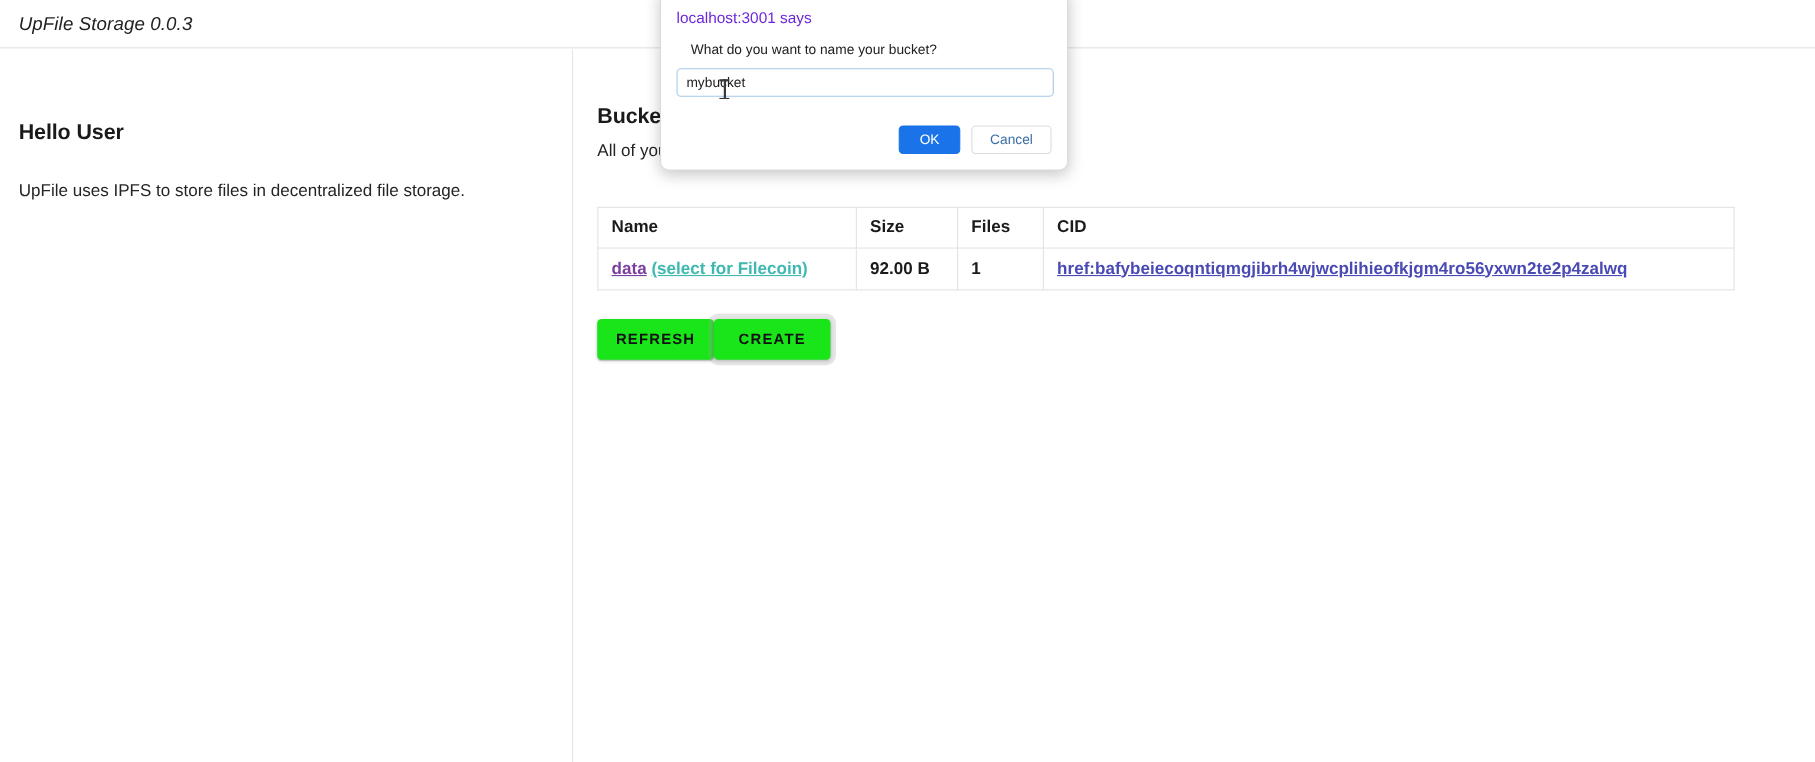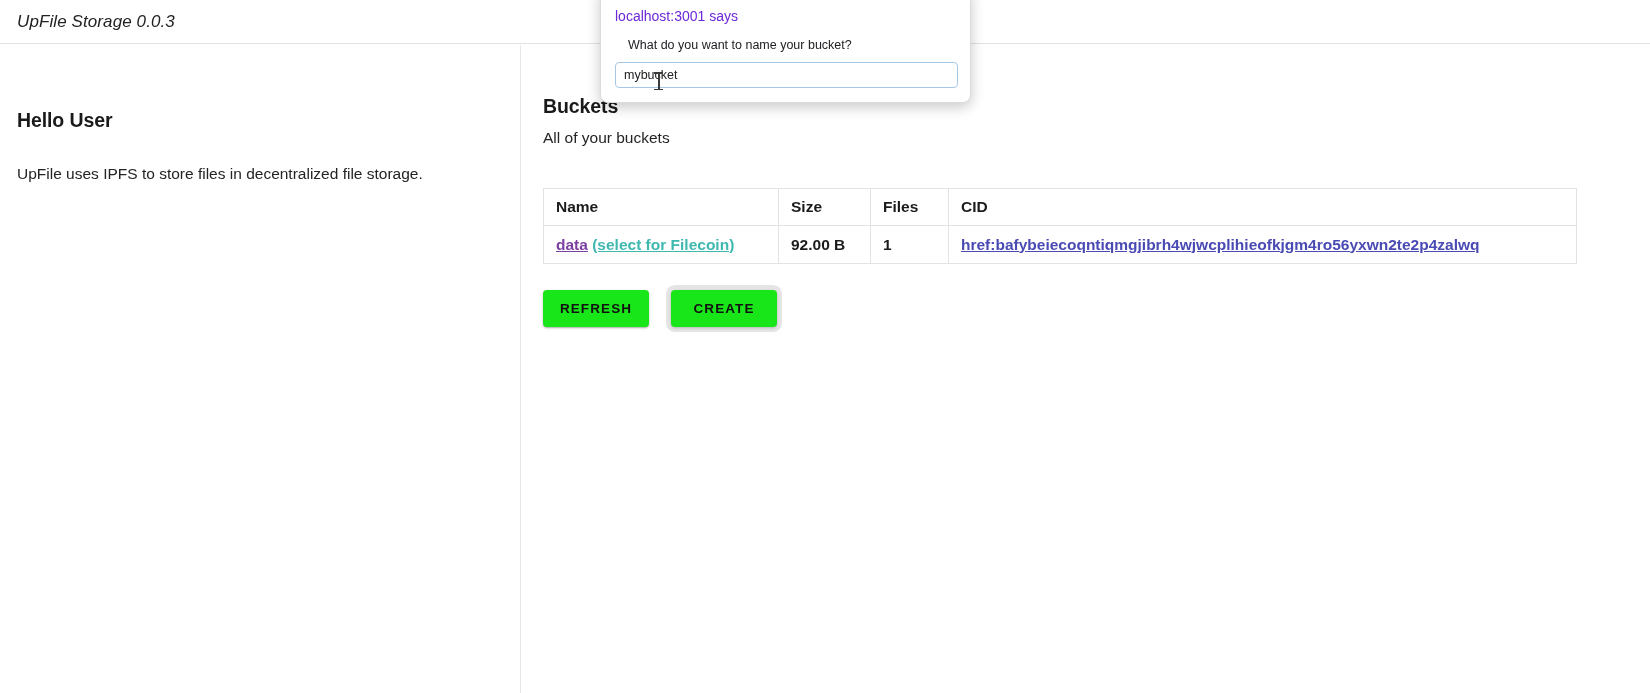--- a/index.html
+++ b/index.html
@@ -102,21 +102,20 @@
   }
   a.link-cid {
     color: #4a4ab5;
     text-decoration: underline;
   }
 
   
   .actions {
     margin-top: 26px;
     display: flex;
-    gap: 22px;
   }
   .btn-green {
     background: #19e619;
     border: none;
     border-radius: 4px;
     color: #111;
     font-family: "Liberation Sans", sans-serif;
     font-size: 13.5px;
     font-weight: bold;
     letter-spacing: 1.1px;
@@ -260,19 +259,23 @@
       <button class="btn-green">REFRESH</button>
       <button class="btn-green focused">CREATE</button>
     </div>
   </div>
 </div>
 
 <div class="js-dialog">
   <div class="dlg-origin">localhost:3001 says</div>
   <div class="dlg-message">What do you want to name your bucket?</div>
   <input class="dlg-input" type="text" value="mybucket" style="">
+  <div class="dlg-buttons">
+    <button class="dlg-btn primary">OK</button>
+    <button class="dlg-btn secondary">Cancel</button>
+  </div>
 </div>
 
 <div class="ibeam">
   <div class="cap-t"></div>
   <div class="stem"></div>
   <div class="cap-b"></div>
 </div>
 
 </body></html>

